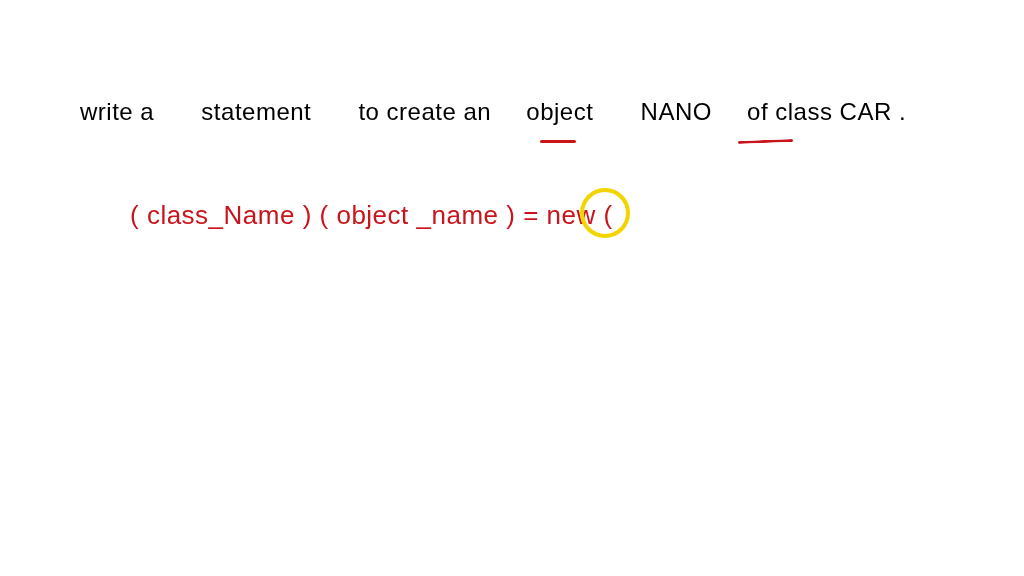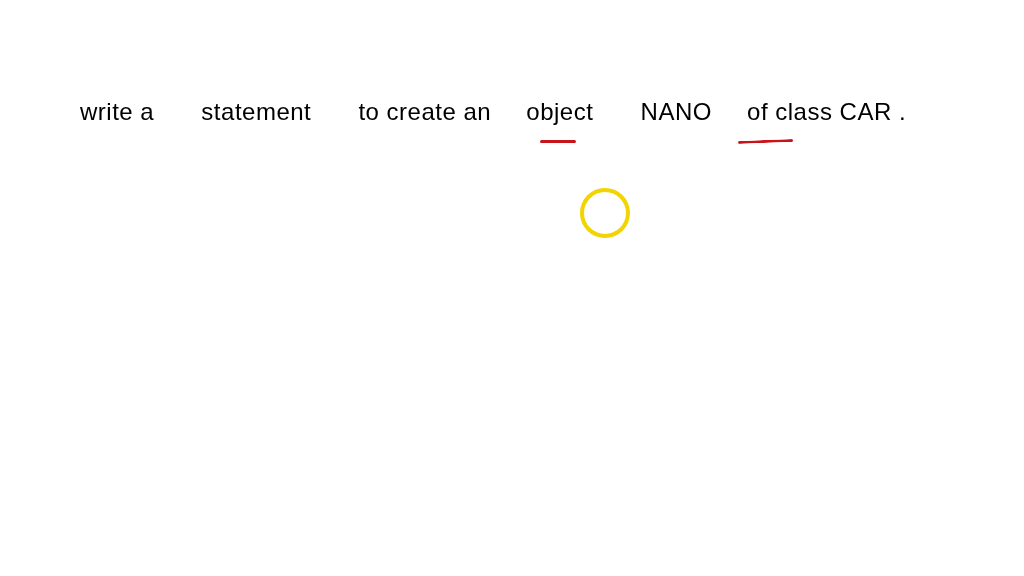--- a/index.html
+++ b/index.html
@@ -71,16 +71,19 @@
     <span class="gap-lg">statement</span>
     <span class="gap-md">to create  an</span>
     <span class="gap-lg">object</span>
     <span class="gap-md">NANO</span>
     <span>of class CAR .</span>
   </div>
 
   <div class="underline-red u1"></div>
   <div class="underline-red u2"></div>
 
+  <div class="line2">
+    <span>( class_Name )   ( object _name )    =  new  (</span>
+  </div>
 
   <div class="highlight-circle"></div>
 
 </div>
 
 </body></html>

